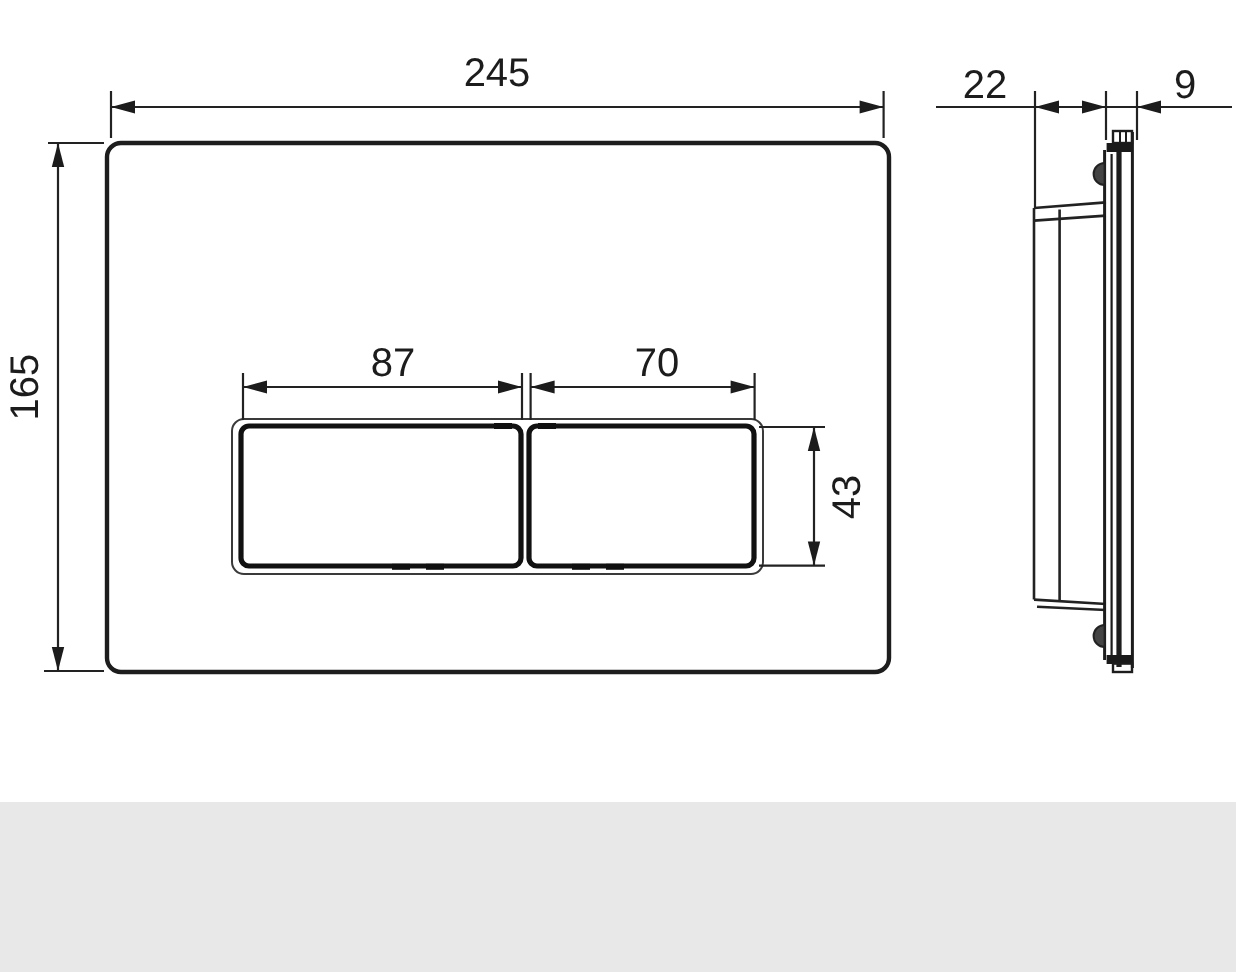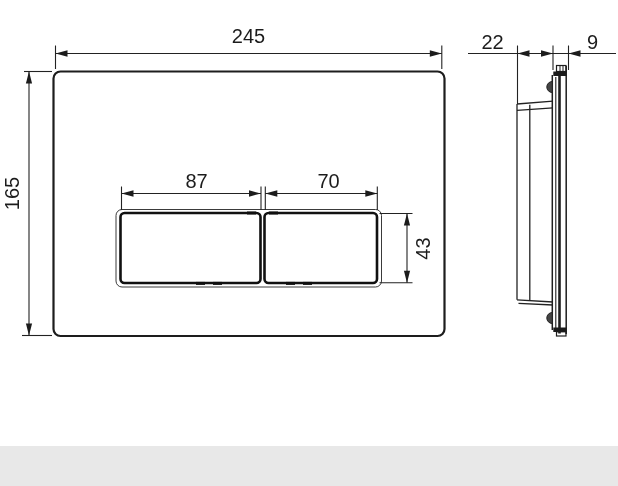--- a/index.html
+++ b/index.html
@@ -2,21 +2,21 @@
 <html><head>
 <meta charset="utf-8">
 <style>
   html,body{margin:0;padding:0;}
   body{
     font-family:"Liberation Sans", sans-serif;
     background:#e8e8e8;
   }
   .stage{
     position:relative;
-    width:618px;height:446px;
+    width:618px;height:401px;
     background:#ffffff;
     overflow:hidden;
   }
   .drawing{position:absolute;left:0;top:0;}
   .dim-text{
     font-family:"Liberation Sans", sans-serif;
     font-size:20px;
     fill:#1c1c1c;
   }
   .caption{

